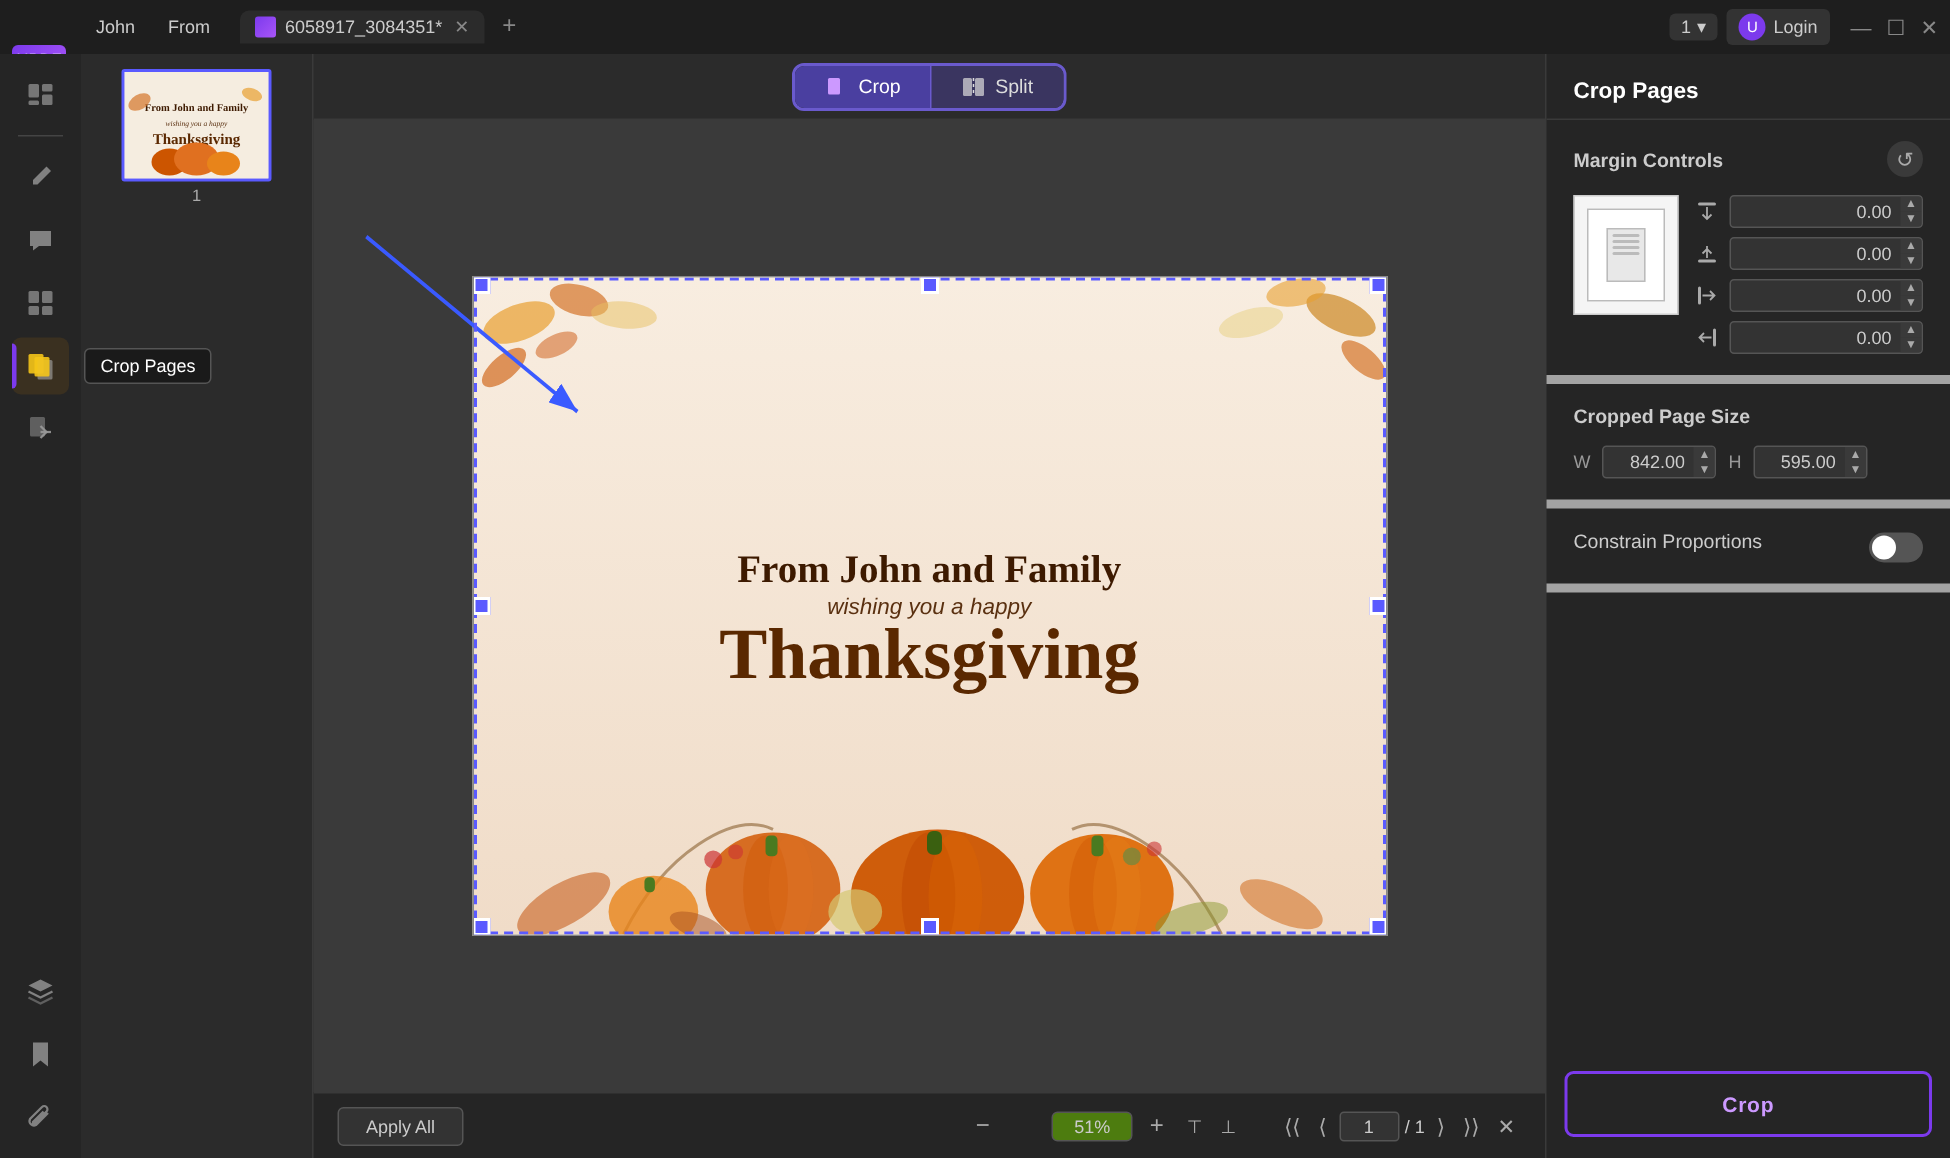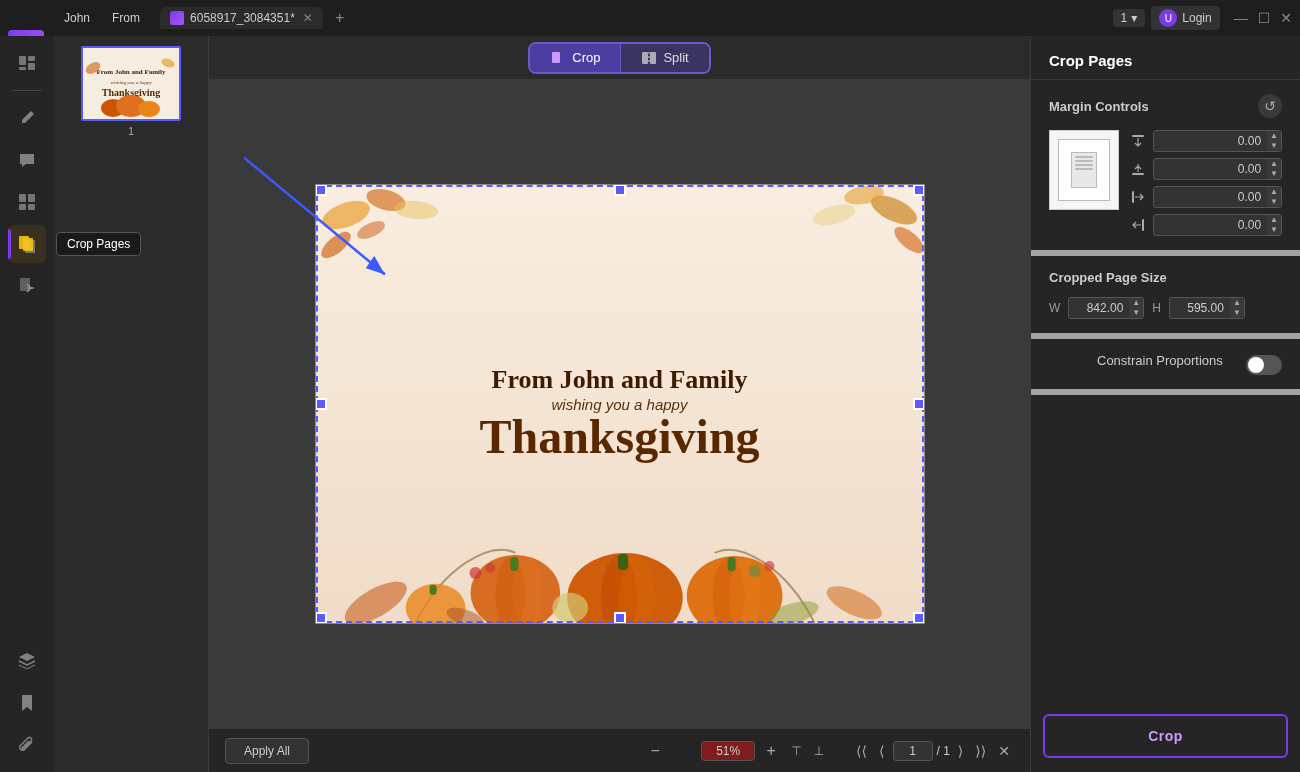--- a/index.html
+++ b/index.html
@@ -393,21 +393,21 @@
       border: none;
       color: #aaa;
       font-size: 16px;
       cursor: pointer;
       display: flex;
       align-items: center;
       justify-content: center;
       border-radius: 3px;
     }
     .zoom-select {
-      background: #7f1d1d;
+      background: #4d7c0f;
       border: 1px solid #555;
       color: #ccc;
       border-radius: 4px;
       padding: 2px 4px;
       font-size: 12px;
       cursor: pointer;
       appearance: none;
       text-align: center;
       width: 54px;
       margin-left: 30px;
@@ -609,21 +609,20 @@
       cursor: pointer;
       padding: 1px 3px;
       line-height: 1;
     }
 
     .toggle-row {
       display: flex;
       align-items: flex-start;
       justify-content: flex-end;
       gap: 10px;
-      margin-left: 48px;
     }
     .toggle-text {
       flex: 1;
     }
     .toggle-title {
       font-size: 13px;
       color: #ccc;
       font-weight: 500;
       margin-bottom: 4px;
     }

